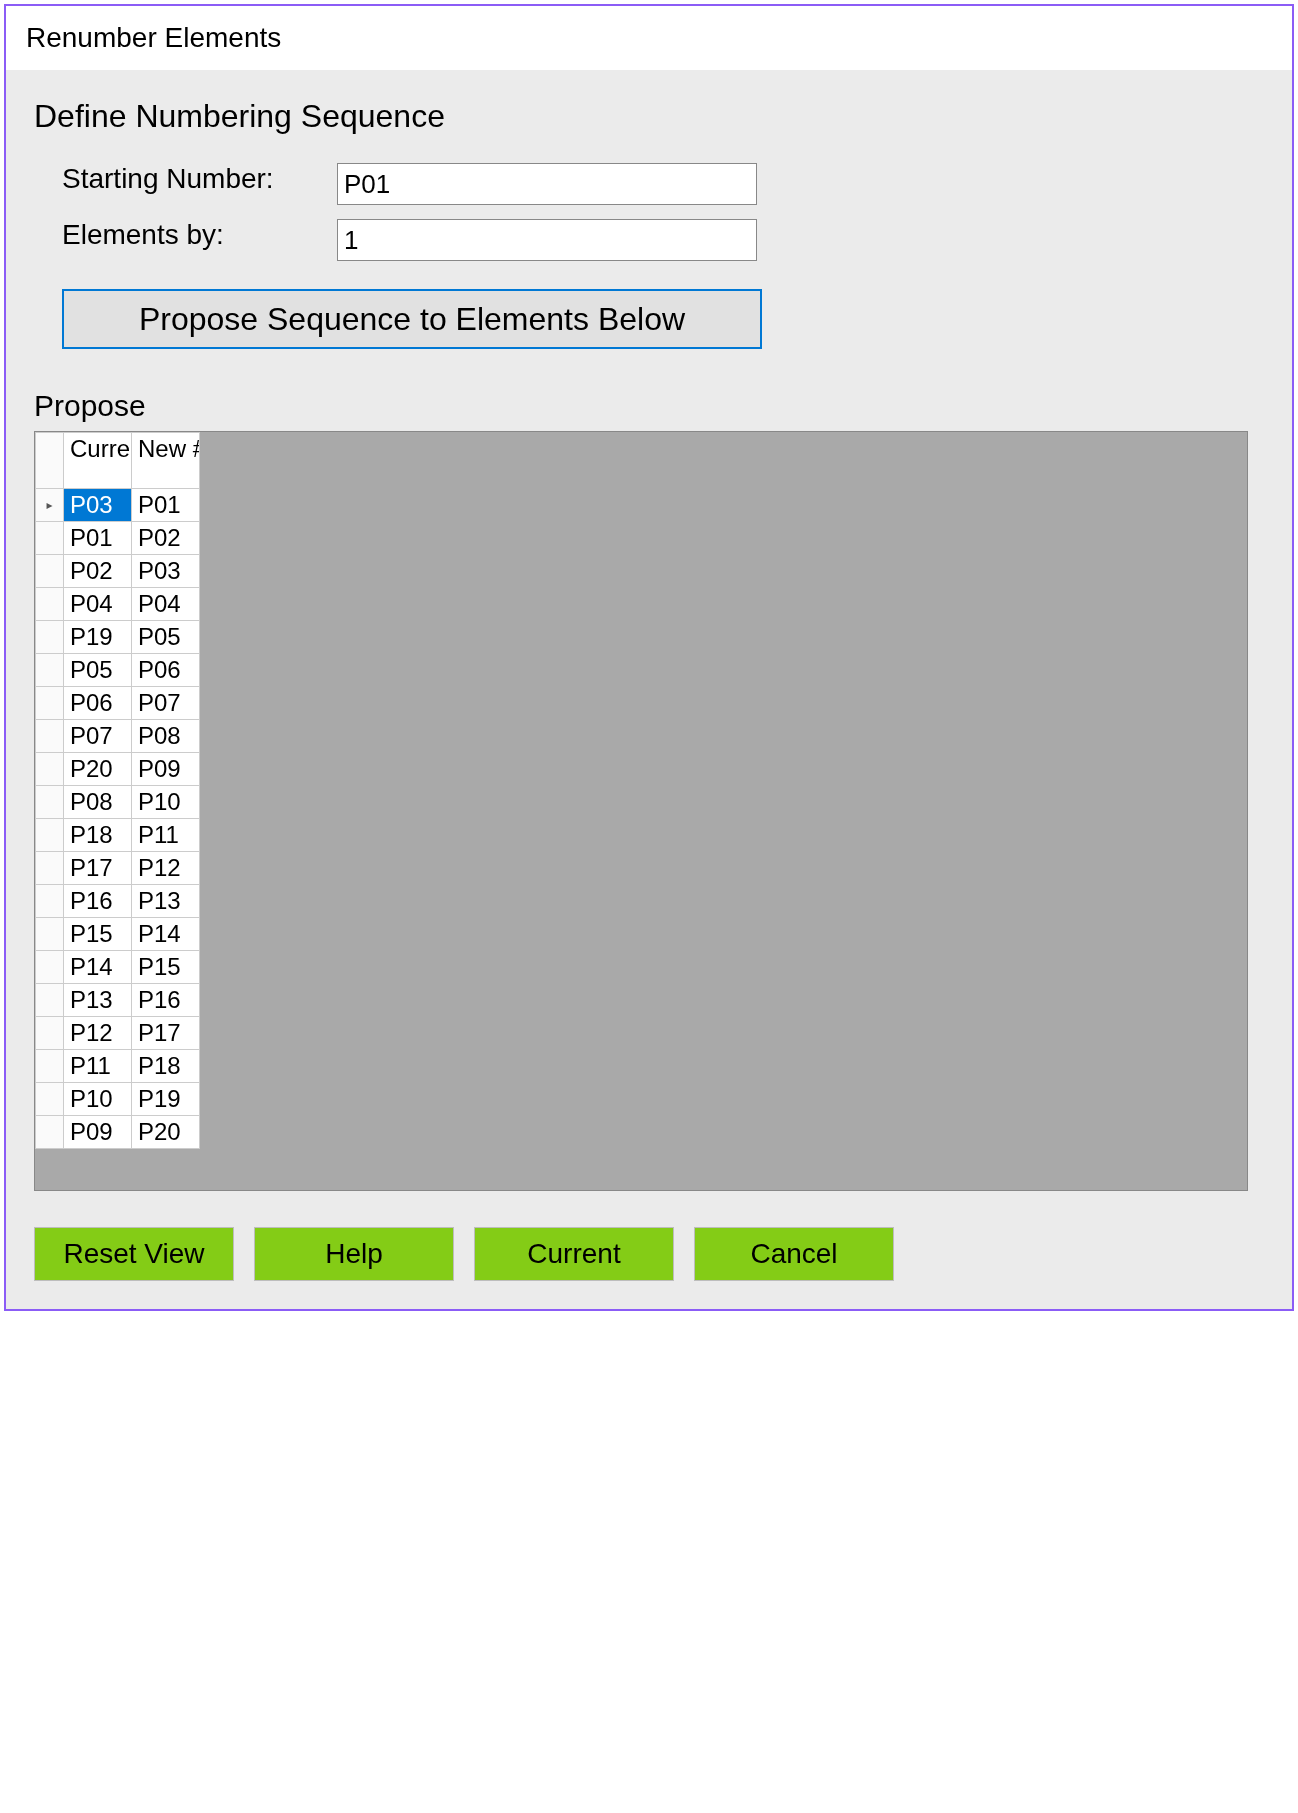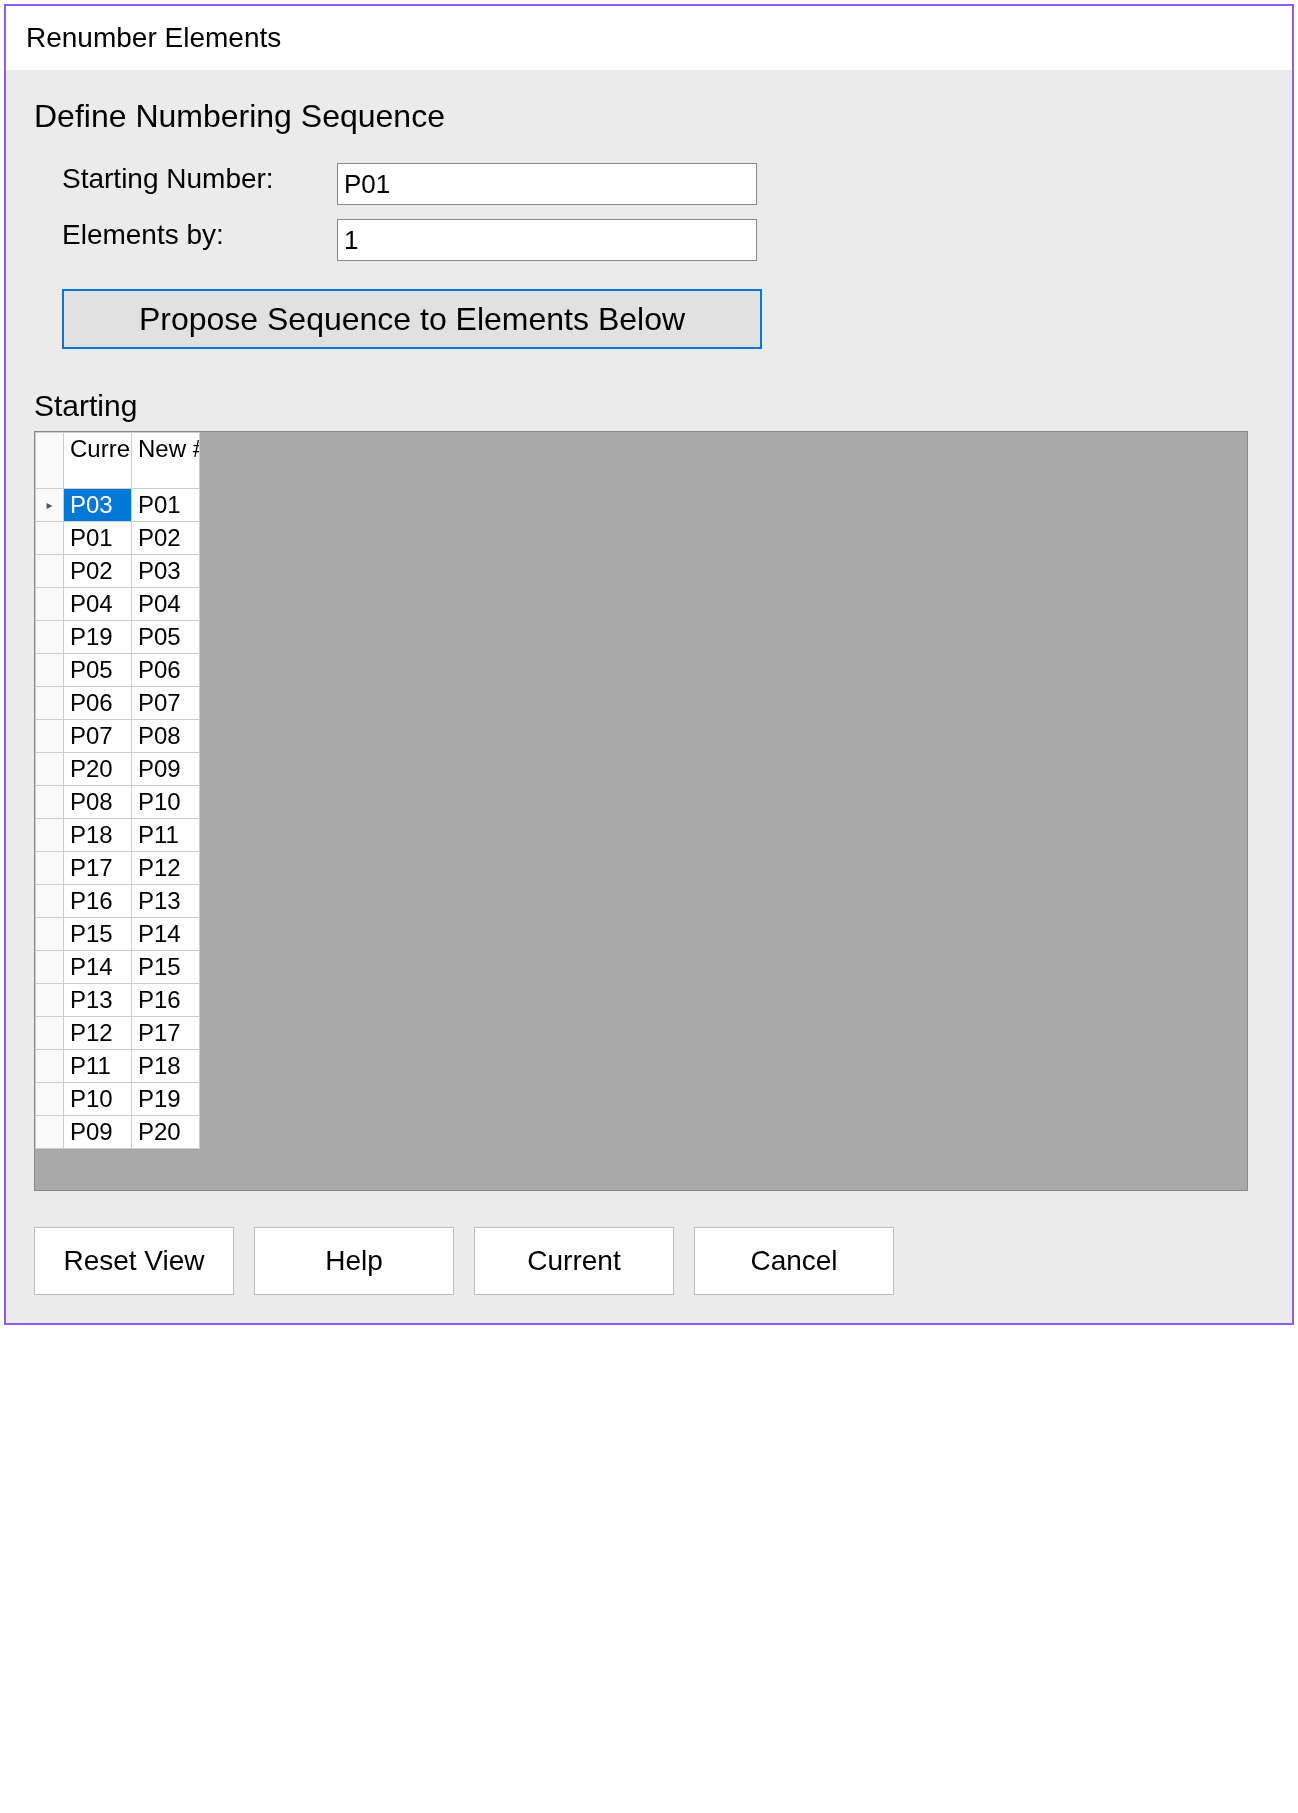--- a/index.html
+++ b/index.html
@@ -114,23 +114,23 @@
     background: #0078d4;
     color: #fff;
   }
   .btn-row {
     display: flex;
     gap: 20px;
     margin-top: 36px;
     justify-content: flex-start;
   }
   .btn {
-    height: 68px;
+    height: 54px;
     font-size: 28px;
-    background: #ffffff;
+    background: #84cc16;
     border: 1px solid #bdbdbd;
     cursor: pointer;
     font-family: inherit;
     width: 200px;
   }
 </style>
 </head>
 <body>
 
 <div class="window">
@@ -145,21 +145,21 @@
       <input class="form-input" type="text" value="P01" style="">
     </div>
 
     <div class="form-row">
       <div class="form-label">Elements by:</div>
       <input class="form-input" type="text" value="1" style="">
     </div>
 
     <button class="propose-btn">Propose Sequence to Elements Below</button>
 
-    <div class="table-heading">Starting</div>
+    <div class="table-heading">Propose</div>
 
     <div class="grid-container">
       <table class="grid">
         <thead>
           <tr>
             <th class="rowhead"></th>
             <th class="col">Current #</th>
             <th class="col">New #</th>
           </tr>
         </thead>

